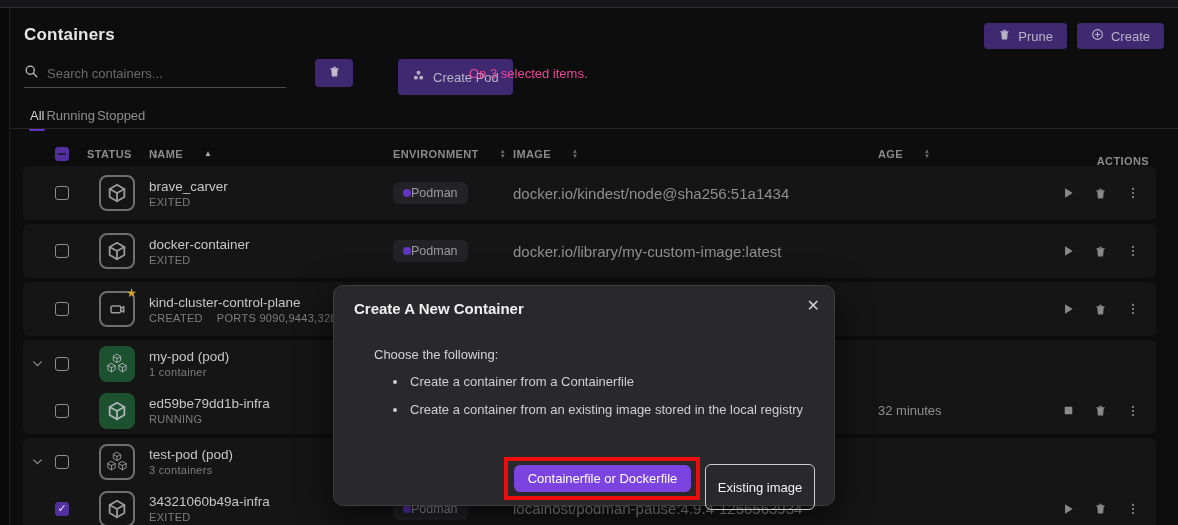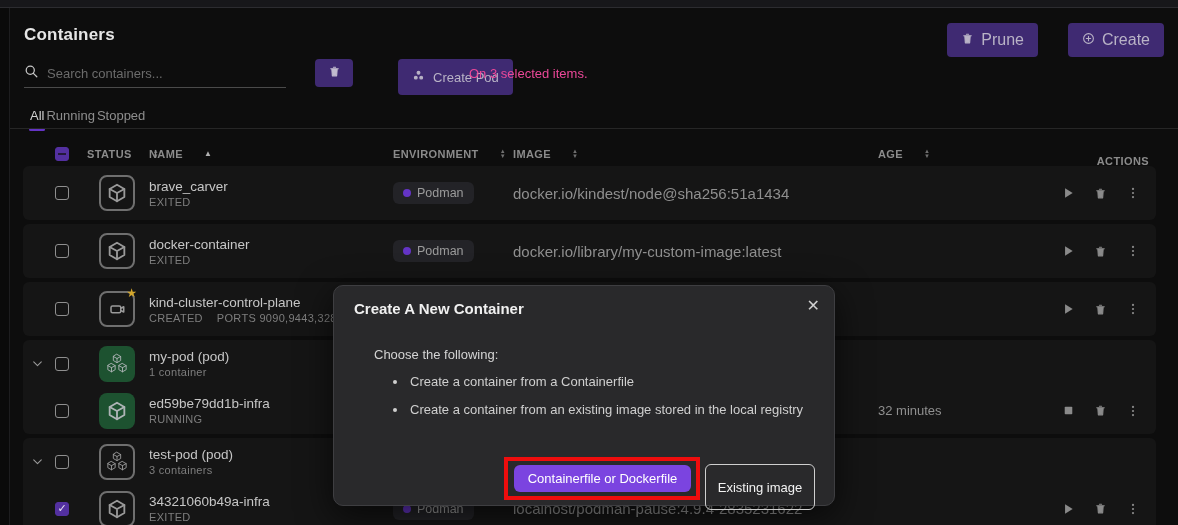--- a/index.html
+++ b/index.html
@@ -12,24 +12,24 @@
   .top-strip { position:absolute; left:0; top:0; width:1178px; height:8px;
     background:#17171a; border-bottom:1px solid #2c2c30; z-index:1;}
   .left-strip { position:absolute; left:0; top:8px; width:10px; height:517px;
     background:#0a0a0a; border-right:1px solid #1d1d1f; z-index:1;}
   .content { position:absolute; left:10px; top:9px; width:1168px; height:516px; }
 
   
   .page-title { position:absolute; left:14px; top:16px; font-size:17px;
     font-weight:bold; color:#e6e6e6; letter-spacing:.2px;}
   .hdr-btns { position:absolute; right:14px; top:14px; display:flex; gap:10px;}
-  .pbtn { display:inline-flex; align-items:center; gap:7px; height:34px;
+  .pbtn { display:inline-flex; align-items:center; gap:7px; height:26px;
     padding:0 14px; background:var(--purple-dark); color:#b9b3c6;
-    border:none; border-radius:4px; font-size:16px; cursor:pointer;
-    font-family:inherit;margin-left:20px;}
+    border:none; border-radius:4px; font-size:13px; cursor:pointer;
+    font-family:inherit;}
   .pbtn svg{ flex:none; }
 
   
   .searchbar { position:absolute; left:14px; top:50px; width:262px; height:29px;
     border-bottom:1px solid #4a4a4a; display:flex; align-items:center; gap:8px;}
   .searchbar input { background:transparent; border:none; outline:none;
     color:#bdbdbd; font-size:13px; width:220px; font-family:inherit;}
   .searchbar input::placeholder { color:#6b6b6b; }
   .tool-trash { position:absolute; left:305px; top:50px; width:38px; height:28px;
     background:var(--purple-dark); border:none; border-radius:4px; cursor:pointer;
@@ -64,21 +64,21 @@
     font-size:6px; color:#6f6f6f;}
   .sort-asc { font-size:8px; color:#b0b0b0;}
 
   .rows { position:absolute; left:13px; top:157px; width:1133px;}
   .card { background:#151515; border-radius:6px; margin-bottom:4px;}
   .row { height:54px;}
   .card.group .row { height:47px;}
   .cell-name .nm { font-size:13.5px; color:#c6c6c6;}
   .cell-name .st { font-size:11px; color:#7e7e7e; margin-top:2px;
     display:flex; gap:14px; letter-spacing:.3px;}
-  .badge { display:inline-flex; align-items:center; gap:6px; background:#232327;
+  .badge { display:inline-flex; align-items:center; background:#232327;
     border-radius:6px; padding:4px 10px; font-size:12.5px; color:#9b9b9b;}
   .badge .dot { width:8px; height:8px; border-radius:50%;
     background:var(--purple-accent);}
   .cell-image { font-size:15px; color:#8f8f8f; white-space:nowrap;
     overflow:hidden;}
   .cell-age { font-size:13px; color:#8f8f8f; padding-left:25px;}
   .cell-actions { display:flex; justify-content:flex-end; gap:19px;
     padding-right:16px; color:#8a8a8a;}
   .act { background:none; border:none; color:#8a8a8a; cursor:pointer;
     display:flex; align-items:center;}
@@ -509,21 +509,21 @@
           <div class="cell-name">
             <div class="nm">34321060b49a-infra</div>
             <div class="st">
               <span>EXITED</span>
             </div>
           </div>
           <div><span class="badge">
               <span class="dot"></span>
               <span>Podman</span>
             </span></div>
-          <div class="cell-image">localhost/podman-pause:4.9.4-2835231622</div>
+          <div class="cell-image">localhost/podman-pause:4.9.4-1256563934</div>
           <div class="cell-age"></div>
           <div class="cell-actions">
             <button class="act">
               <svg width="14" height="14" viewBox="0 0 24 24" fill="none" stroke="currentColor" stroke-width="2" stroke-linejoin="round" stroke-linecap="round">
                 <path d="M7 4l13 8-13 8z" fill="currentColor" stroke="none"></path>
               </svg>
             </button>
             <button class="act">
               <svg width="13" height="13" viewBox="0 0 24 24" fill="none" stroke="currentColor" stroke-width="2" stroke-linejoin="round" stroke-linecap="round">
                 <path d="M5 7h14M10 4h4M7 7l1 13h8l1-13" fill="currentColor"></path>

